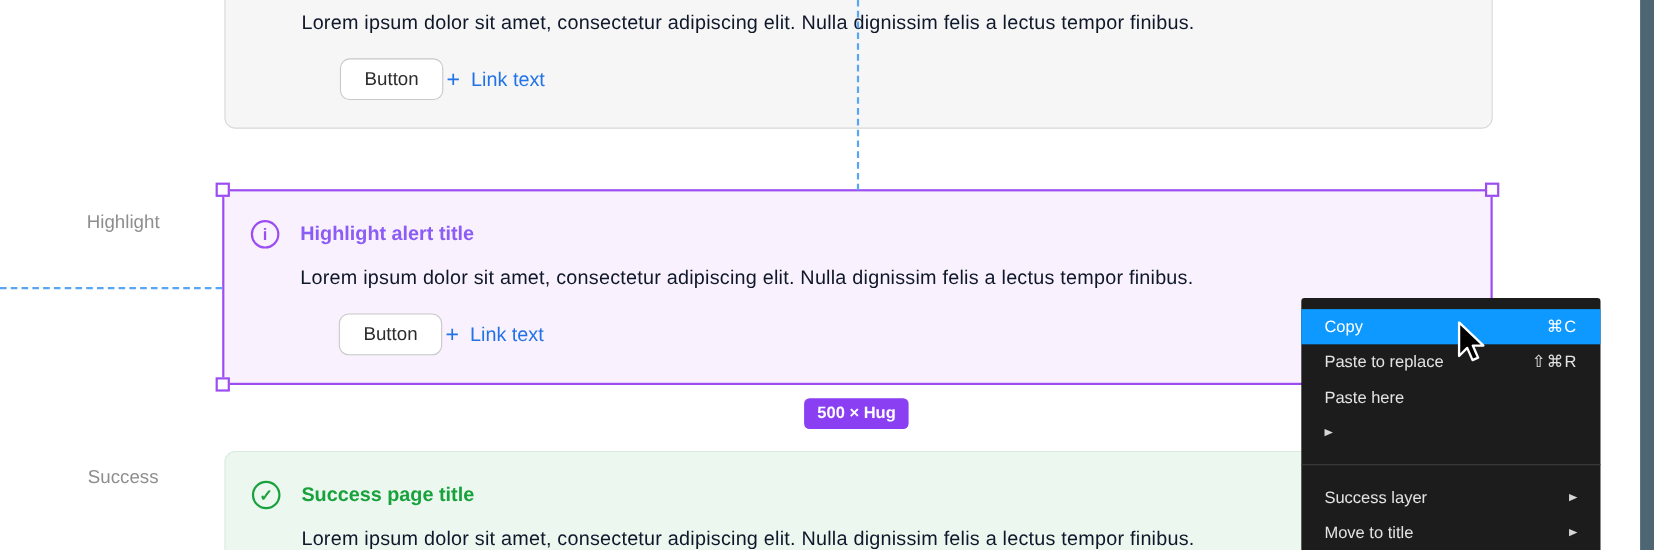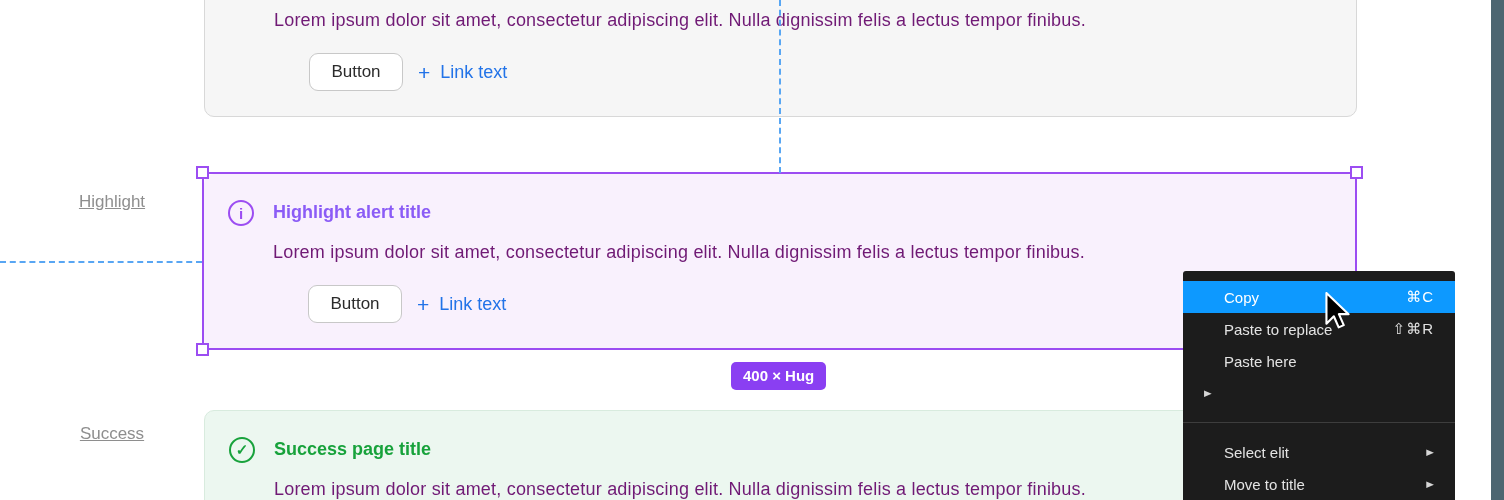--- a/index.html
+++ b/index.html
@@ -27,41 +27,41 @@
   .card-highlight .icon-circle{border-color:#9c4df2;color:#9c4df2;}
   .card-success .icon-circle{border-color:#18a23c;color:#18a23c;}
   .card-title{
     position:absolute;left:69px;top:28px;
     font-size:18px;font-weight:700;white-space:nowrap;
   }
   .card-highlight .card-title{color:#8b5cf6;}
   .card-success .card-title{color:#17a23b;}
   .card-body{
     position:absolute;left:69px;top:68px;
-    font-size:18px;color:#701a75;letter-spacing:.2px;white-space:nowrap;
+    font-size:18px;color:#0f172a;letter-spacing:.2px;white-space:nowrap;
   }
   .card-actions{
     position:absolute;left:69px;top:111px;
-    display:flex;align-items:center;gap:15px;padding-left:35px;
+    display:flex;align-items:center;gap:3px;padding-left:35px;
   }
   .btn{
     width:94px;height:38px;background:#ffffff;
     border:1px solid #c8c8c8;border-radius:9px;box-sizing:border-box;
     display:flex;align-items:center;justify-content:center;
     font-size:17px;font-weight:500;color:#2b2b2b;cursor:default;
   }
   .link{
     display:flex;align-items:center;gap:10px;
     color:#2273e8;font-size:18px;font-weight:500;cursor:default;
   }
   .link .plus{font-size:21px;font-weight:400;line-height:1;}
   
   .section-label{
     position:absolute;left:36px;width:152px;text-align:center;
-    font-size:17px;color:#8e8e8e;text-decoration:underline;
+    font-size:17px;color:#8e8e8e;
   }
   .label-highlight{top:192px;}
   .label-success{top:424px;}
   
   .selection-box{
     position:absolute;left:202px;top:172px;width:1155px;height:178px;
     border:2px solid #9c4df2;box-sizing:border-box;pointer-events:none;
   }
   .handle{
     position:absolute;width:13px;height:13px;background:#ffffff;
@@ -87,21 +87,21 @@
   
   .menu{
     position:absolute;left:1183px;top:271px;width:272px;
     background:#1c1c1c;border-radius:3px;
     padding:10px 0 24px 0;box-sizing:border-box;z-index:10;
   }
   .menu-item{
     height:32px;display:flex;align-items:center;
     padding:0 21px;color:#e3e3e3;font-size:15px;cursor:default;
   }
-  .menu-item .mi-label{flex:1;white-space:nowrap;margin-left:20px;}
+  .menu-item .mi-label{flex:1;white-space:nowrap;}
   .menu-item.active{background:#0d99ff;color:#ffffff;}
   .mi-shortcut{font-size:15px;letter-spacing:1px;white-space:nowrap;}
   .mi-arrow{font-size:10px;color:#d6d6d6;transform:scaleY(0.85);}
   .menu-divider{height:1px;background:#3d3d3d;margin:13px 0;}
   
   .side-strip{
     position:absolute;left:1491px;top:0;width:13px;height:500px;
     background:#4d6671;z-index:12;
   }
   .cursor{position:absolute;left:1324px;top:292px;z-index:20;pointer-events:none;}
@@ -146,40 +146,40 @@
 <div class="selection-box">
   <div class="handle h-tl"></div>
   <div class="handle h-tr"></div>
   <div class="handle h-bl"></div>
   <div class="handle h-br"></div>
 </div>
 
 <div class="v-guide"></div>
 <div class="h-guide"></div>
 
-<div class="size-badge">400 × Hug</div>
+<div class="size-badge">500 × Hug</div>
 
 <div class="menu">
   <div class="menu-item active">
     <span class="mi-label">Copy</span>
     <span class="mi-shortcut">⌘C</span>
   </div>
   <div class="menu-item">
     <span class="mi-label">Paste to replace</span>
     <span class="mi-shortcut">⇧⌘R</span>
   </div>
   <div class="menu-item">
     <span class="mi-label">Paste here</span>
   </div>
   <div class="menu-item">
     <span class="mi-arrow">▶</span>
   </div>
   <div class="menu-divider"></div>
   <div class="menu-item">
-    <span class="mi-label">Select elit</span>
+    <span class="mi-label">Success layer</span>
     <span class="mi-arrow">▶</span>
   </div>
   <div class="menu-item">
     <span class="mi-label">Move to title</span>
     <span class="mi-arrow">▶</span>
   </div>
 </div>
 
 <div class="side-strip"></div>
 

